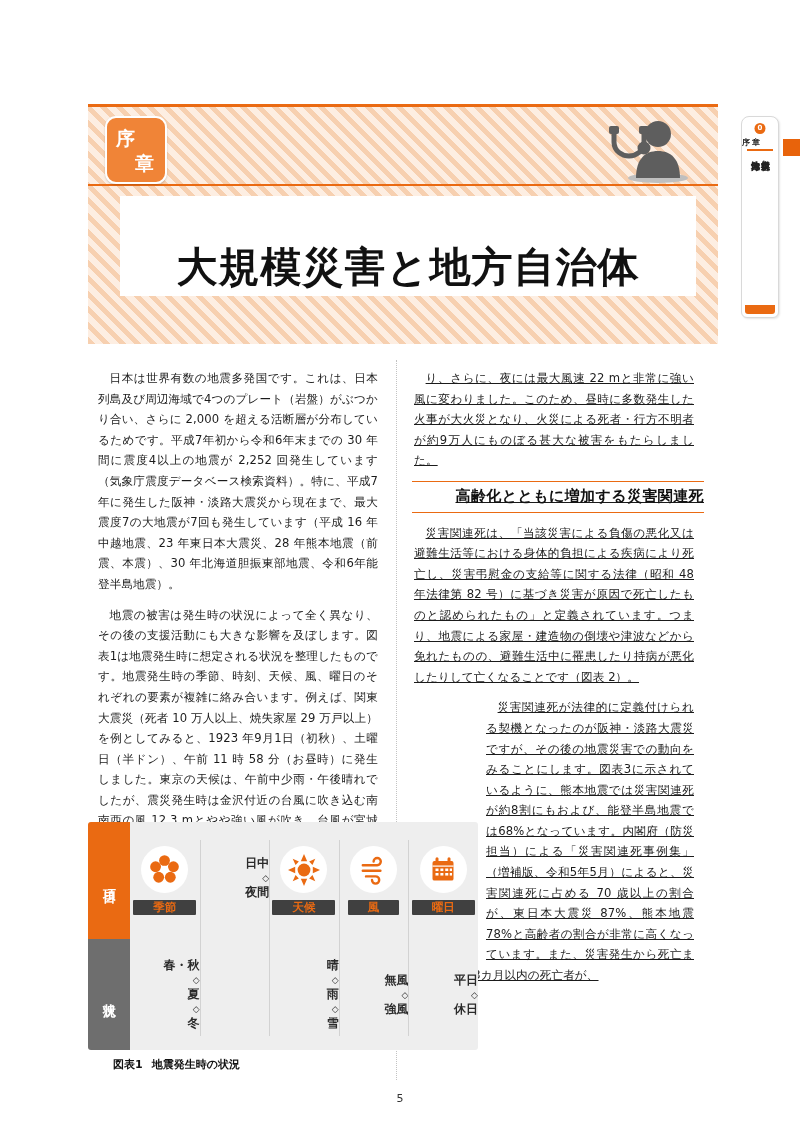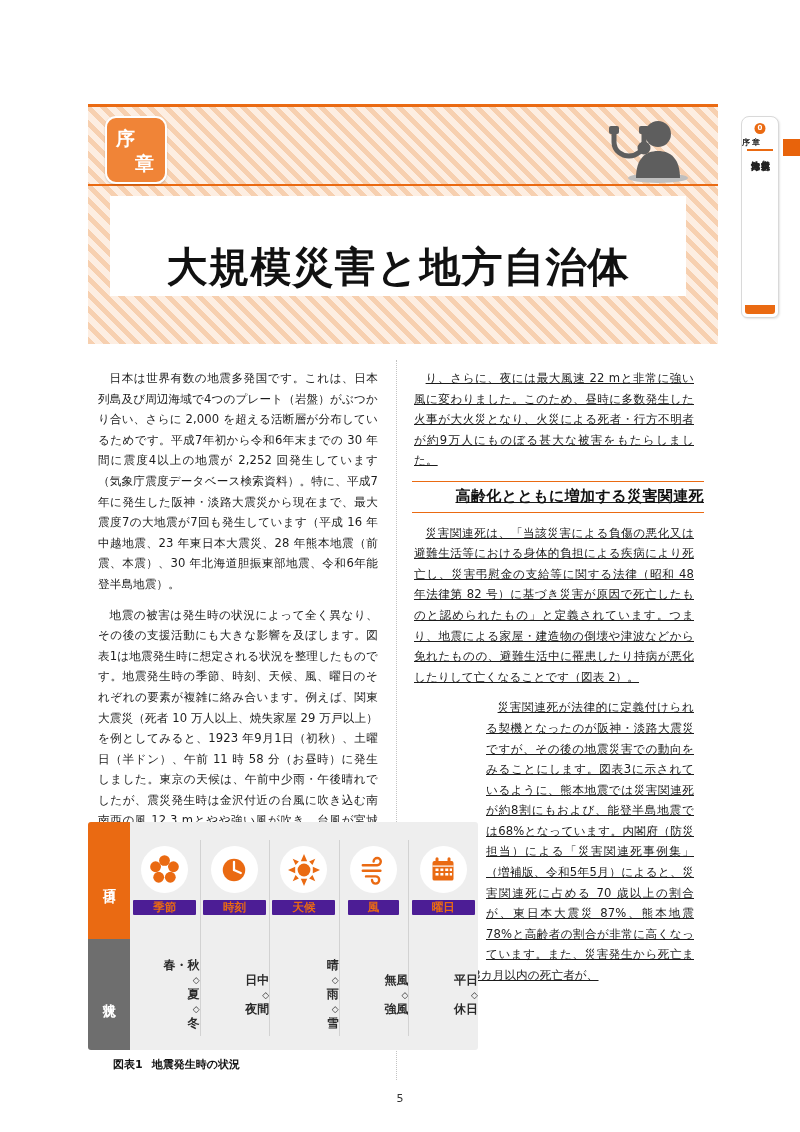--- a/index.html
+++ b/index.html
@@ -43,21 +43,21 @@
     letter-spacing:0;
   }
   .chapter-badge .cb2{
     position:absolute;left:28px;top:33px;
     color:#ffffff;font-size:19px;font-weight:bold;
   }
   .header-emblem{
     position:absolute;left:596px;top:118px;width:100px;height:66px;
   }
   .title-card{
-    position:absolute;left:110px;top:196px;width:576px;height:100px;
+    position:absolute;left:120px;top:196px;width:576px;height:100px;
     background:#ffffff;
   }
   .title-card .title-text{
     position:absolute;left:0;right:0;top:44px;
     text-align:center;
     font-size:41px;font-weight:bold;color:#111111;
     letter-spacing:1px;
     white-space:nowrap;
   }
 
@@ -171,21 +171,21 @@
     display:flex;flex-direction:column;align-items:center;justify-content:center;
   }
   .icon-circle{
     width:47px;height:47px;border-radius:50%;
     background:#ffffff;
     display:flex;align-items:center;justify-content:center;
     margin-bottom:7px;
   }
   .icon-label{
     font-size:11.5px;font-weight:bold;color:#ea6a12;
-    background:#4c1d95;
+    background:#404040;
     padding:1px 20px;border-radius:1px;
     line-height:13px;
   }
   .fig-state-cell{
     height:111px;
     display:flex;flex-direction:column;align-items:flex-end;justify-content:center;
     font-size:12px;font-weight:bold;color:#2a2a2a;
     line-height:15px;
   }
   .fig-state-cell .dia{font-size:9px;color:#2a2a2a;line-height:14px;}
@@ -282,30 +282,20 @@
           <div class="fig-state-cell">
             <span>春・秋</span>
             <span class="dia">◇</span>
             <span>夏</span>
             <span class="dia">◇</span>
             <span>冬</span>
           </div>
         </div>
 
         <div class="fig-col">
-          <div class="fig-item-cell">
-            <div class="icon-circle">
-              <svg viewBox="0 0 40 40" width="30" height="30" aria-hidden="true">
-                <circle cx="20" cy="20" r="15" fill="#ea6a12"></circle>
-                <path d="M20 20 L20 9" stroke="#ffffff" stroke-width="3" stroke-linecap="round"></path>
-                <path d="M20 20 L29 24" stroke="#ffffff" stroke-width="3" stroke-linecap="round"></path>
-              </svg>
-            </div>
-            <span class="icon-label">時刻</span>
-          </div>
           <div class="fig-state-cell">
             <span>日中</span>
             <span class="dia">◇</span>
             <span>夜間</span>
           </div>
         </div>
 
         <div class="fig-col">
           <div class="fig-item-cell">
             <div class="icon-circle">

